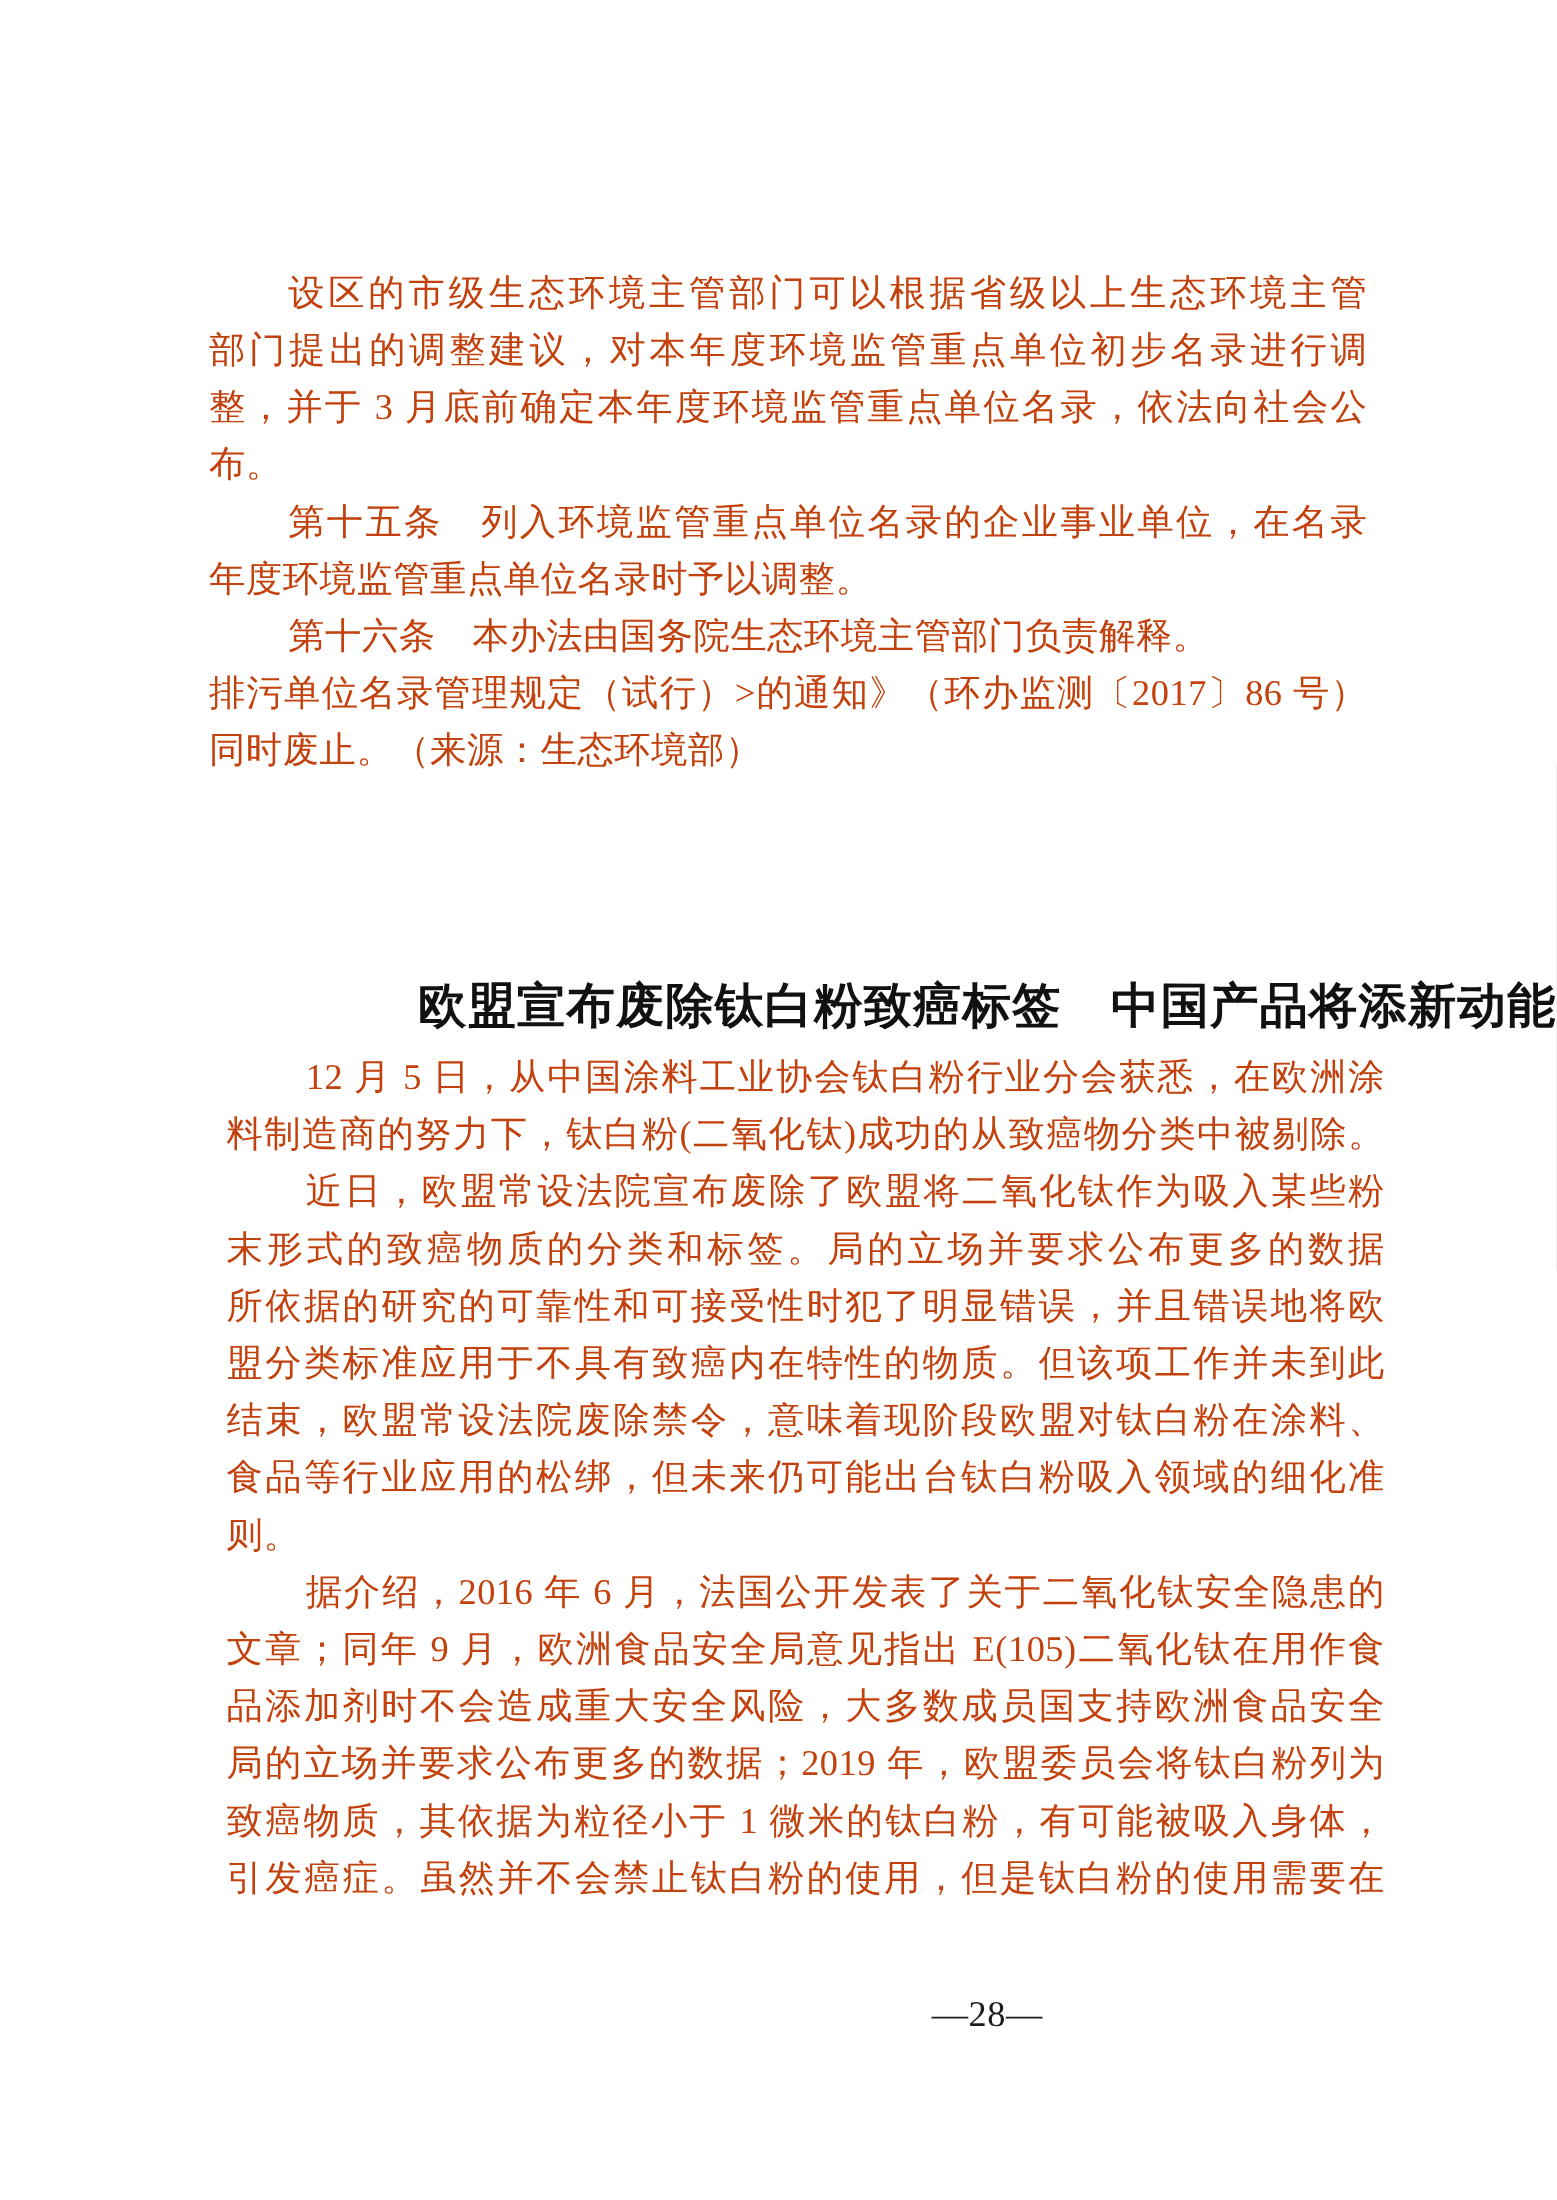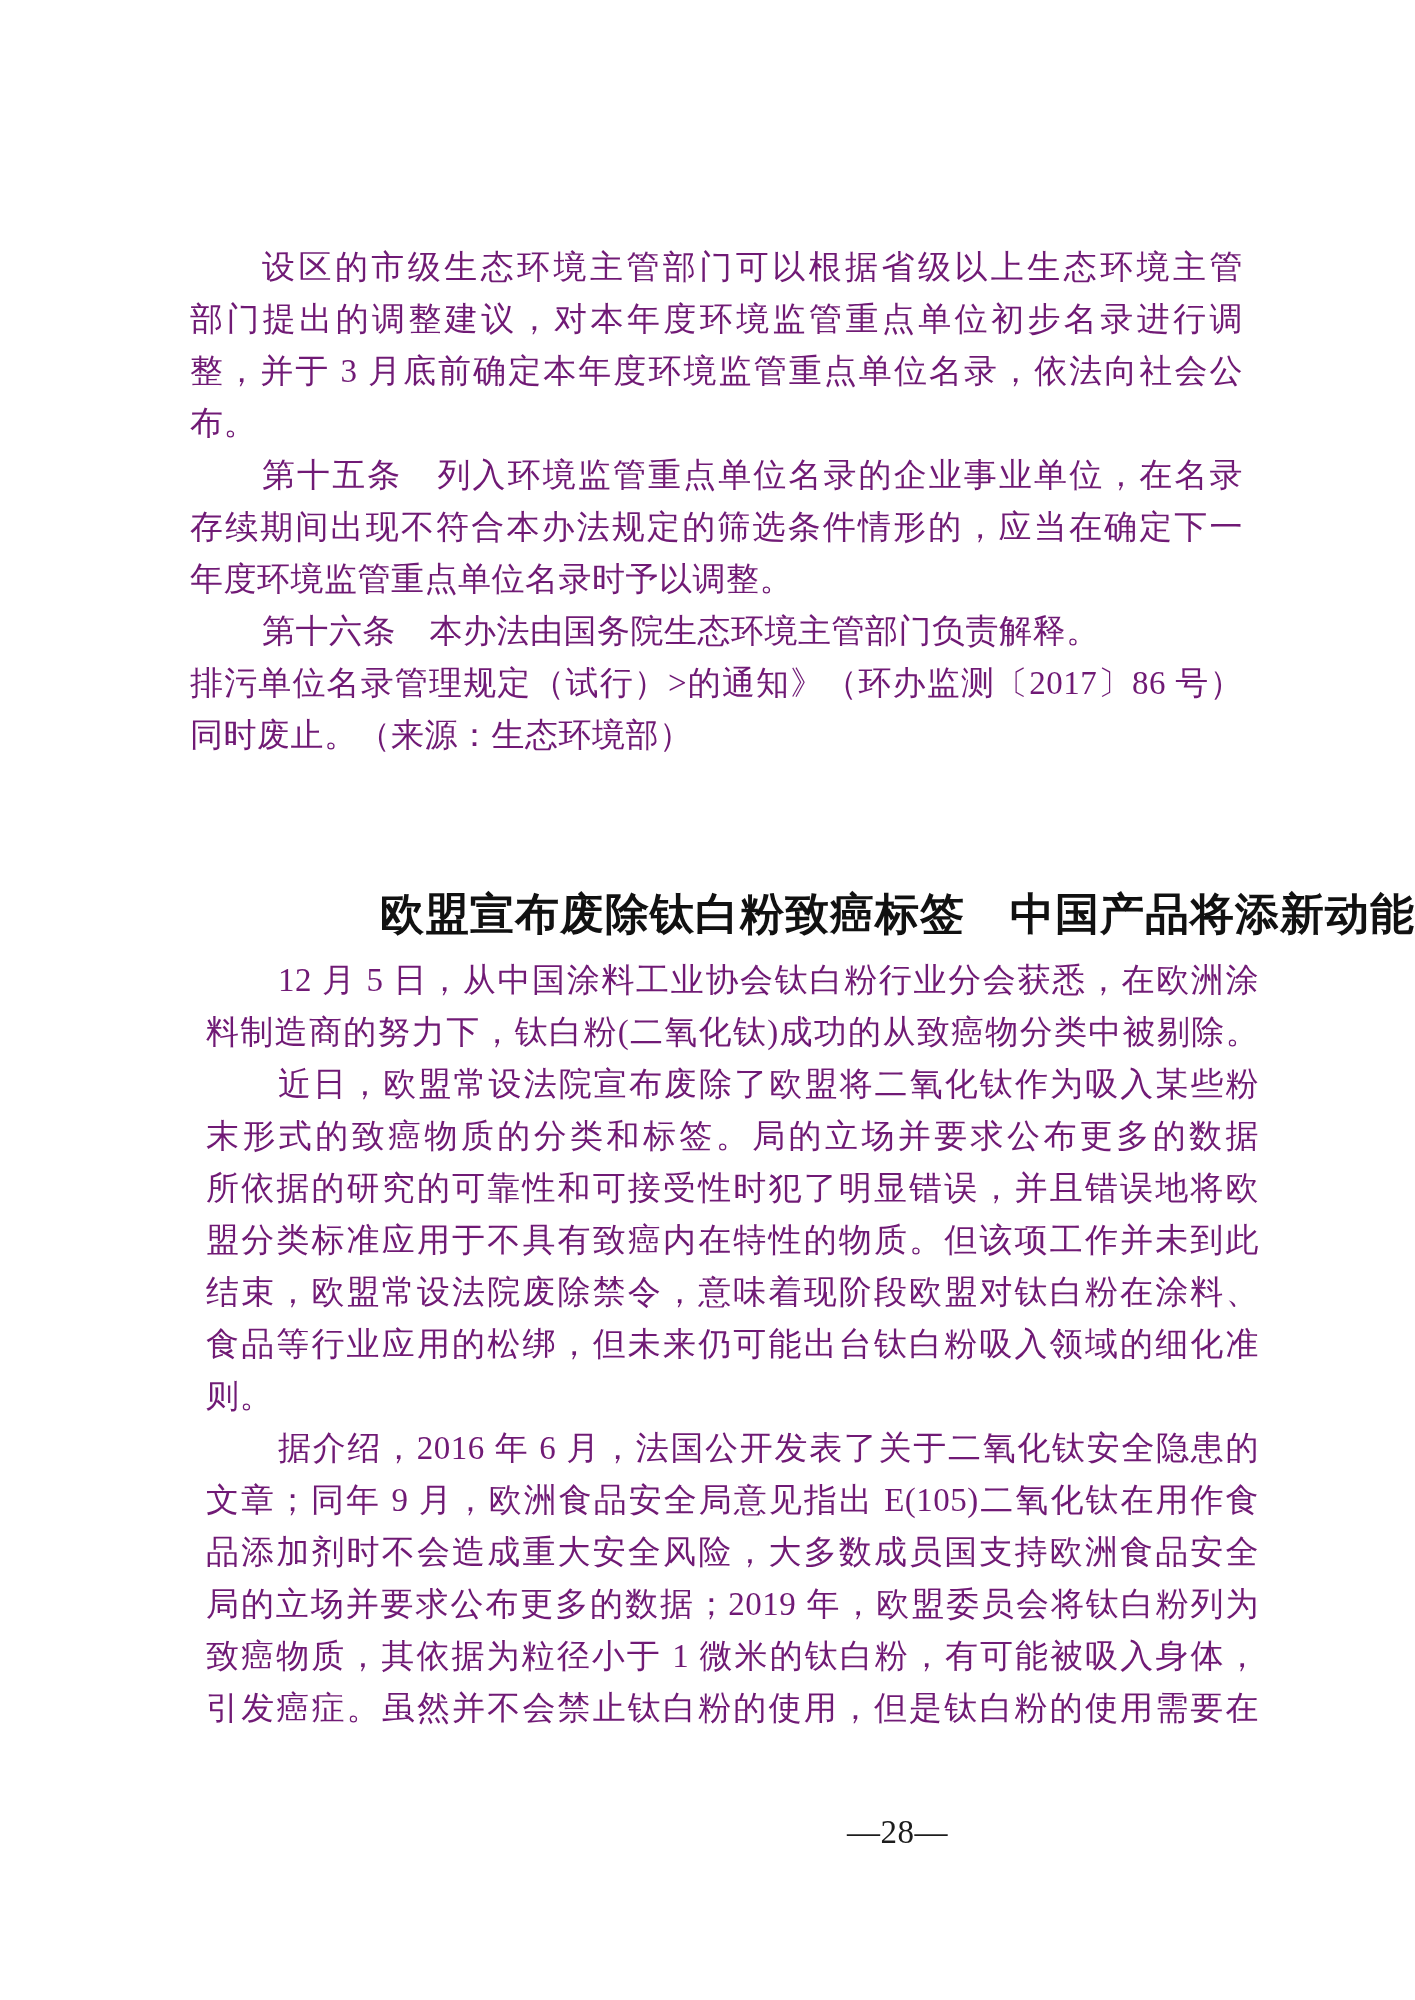--- a/index.html
+++ b/index.html
@@ -25,21 +25,21 @@
   
   .sec { display: block; }
   .sec1 { top: 241px; }
   .sec2 { top: 954px; margin-left: 16px; }
   .ln {
     height: 52px;
     line-height: 52px;
     font-size: 33px;
     letter-spacing: 0.5px;
     white-space: nowrap;
-    color: #701a75;
+    color: #c2410c;
   }
   
   .j {
     white-space: normal;
     text-align: justify;
     text-align-last: justify;
     text-justify: inter-character;
   }
   
   .l {
@@ -82,21 +82,20 @@
 <body>
 
 <div class="page">
 
   <div class="col sec sec1">
     <div class="ln j in">设区的市级生态环境主管部门可以根据省级以上生态环境主管</div>
     <div class="ln j">部门提出的调整建议，对本年度环境监管重点单位初步名录进行调</div>
     <div class="ln j">整，并于 3 月底前确定本年度环境监管重点单位名录，依法向社会公</div>
     <div class="ln l">布。</div>
     <div class="ln j in">第十五条　列入环境监管重点单位名录的企业事业单位，在名录</div>
-    <div class="ln j">存续期间出现不符合本办法规定的筛选条件情形的，应当在确定下一</div>
     <div class="ln l">年度环境监管重点单位名录时予以调整。</div>
     <div class="ln l in">第十六条　本办法由国务院生态环境主管部门负责解释。</div>
     <div class="ln j">排污单位名录管理规定（试行）&gt;的通知》（环办监测〔2017〕86 号）</div>
     <div class="ln l split">
       <span class="left">同时废止。</span>
       <span class="right">（来源：生态环境部）</span>
     </div>
   </div>
 
   <div class="col headline">欧盟宣布废除钛白粉致癌标签　中国产品将添新动能</div>

